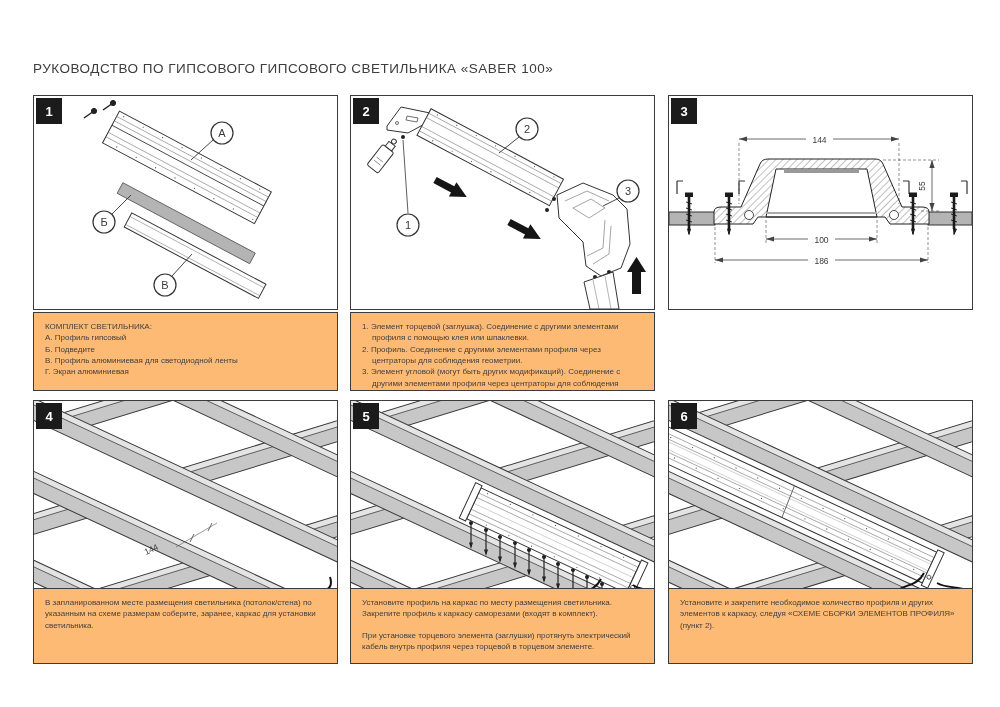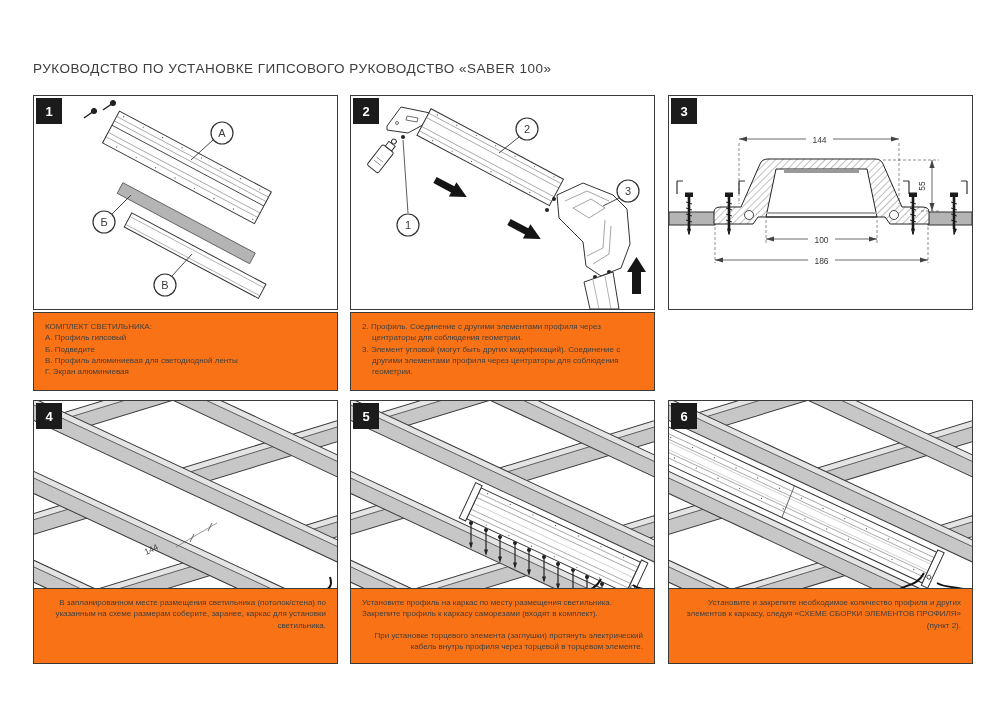--- a/index.html
+++ b/index.html
@@ -1,39 +1,39 @@
 <!DOCTYPE html>
 <html><head>
 <meta charset="utf-8">
 <style>
   html,body{margin:0;padding:0;background:#fff;}
   #page{position:relative;width:1000px;height:707px;background:#fff;overflow:hidden;
         font-family:"Liberation Sans",sans-serif;color:#3e3e3e;}
   .title{position:absolute;left:33px;top:61px;font-size:13.5px;letter-spacing:.5px;color:#3d3d3d;}
   .draw{position:absolute;width:303px;border:1.2px solid #3b3b3b;background:#fff;}
-  .cap{position:absolute;width:281px;border:1.2px solid #3b3b3b;background:#f97316;
+  .cap{position:absolute;width:281px;border:1.2px solid #3b3b3b;background:#fdba74;
        padding:8px 11px;font-size:8px;line-height:1.42;color:#3f3f3f;overflow:hidden;}
   .r1d{top:95px;height:213px;} .r1c{top:312px;height:61px;}
   .r2d{top:400px;height:218px;} .r2c{top:588px;height:58px;}
   .c1{left:33px;} .c2{left:350px;} .c3{left:668px;}
   .badge{position:absolute;top:2px;left:2px;width:26px;height:26px;background:#1b1b1b;
          color:#fff;font-size:13px;font-weight:bold;display:flex;align-items:center;justify-content:center;}
   .cap-item{padding-left:10px;text-indent:-10px;}
   .cap p{margin:0 0 10px 0;}
-  .cap p:last-child{margin:0;text-align:right;}
+  .cap p:last-child{margin:0;}
   svg{display:block;}
   svg text{font-family:"Liberation Sans",sans-serif;fill:#3a3a3a;}
   .lbl{font-size:11px;} .dim{font-size:8.5px;} .volt{font-size:9px;}
 </style>
 </head>
 <body>
 
 <div id="page">
 
-  <div class="title">РУКОВОДСТВО ПО УСТАНОВКЕ ГИПСОВОГО РУКОВОДСТВО «SABER 100»</div>
+  <div class="title">РУКОВОДСТВО ПО ГИПСОВОГО ГИПСОВОГО СВЕТИЛЬНИКА «SABER 100»</div>
 
   <div class="draw r1d c1">
     <svg width="303" height="213" viewBox="0 0 303 213">
 
       <g stroke="#222" fill="#222">
         <line x1="60" y1="15" x2="50" y2="22" stroke-width="1.5"></line>
           <circle cx="60" cy="15" r="2.6"></circle>
         <line x1="79" y1="7" x2="69" y2="14" stroke-width="1.5"></line>
           <circle cx="79" cy="7" r="2.6"></circle>
       </g>
@@ -437,20 +437,21 @@
 
   <div class="cap r1c c1">
     <div>КОМПЛЕКТ СВЕТИЛЬНИКА:</div>
     <div>А. Профиль гипсовый</div>
     <div>Б. Подведите</div>
     <div>В. Профиль алюминиевая для светодиодной ленты</div>
     <div>Г. Экран алюминиевая</div>
   </div>
 
   <div class="cap r1c c2">
+    <div class="cap-item">1. Элемент торцевой (заглушка). Соединение с другими элементами профиля с помощью клея или шпаклевки.</div>
     <div class="cap-item">2. Профиль. Соединение с другими элементами профиля через центраторы для соблюдения геометрии.</div>
     <div class="cap-item">3. Элемент угловой (могут быть других модификаций). Соединение с другими элементами профиля через центраторы для соблюдения геометрии.</div>
   </div>
 
 
   <div class="cap r2c c1">
     <p>В запланированном месте размещения светильника (потолок/стена) по указанным на схеме размерам соберите, заранее, каркас для установки светильника.</p>
   </div>
 
   <div class="cap r2c c2">

